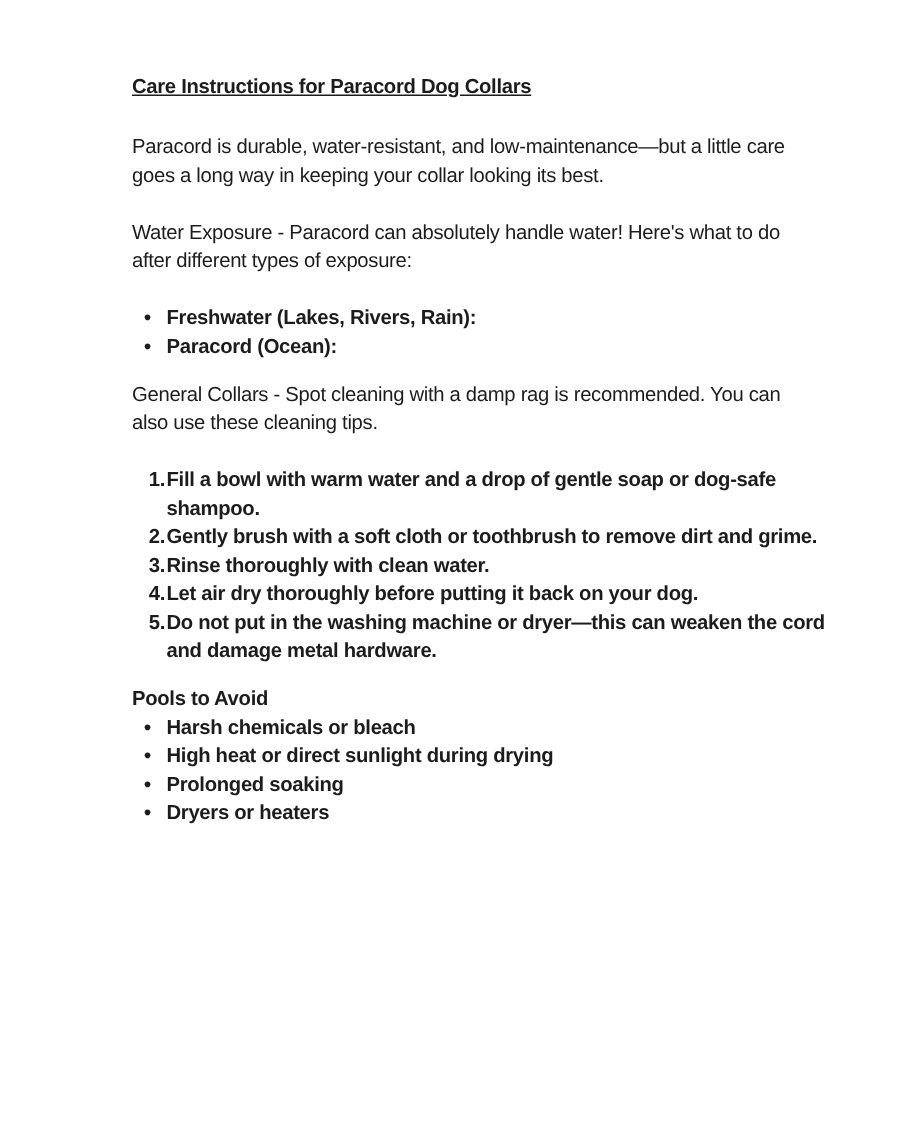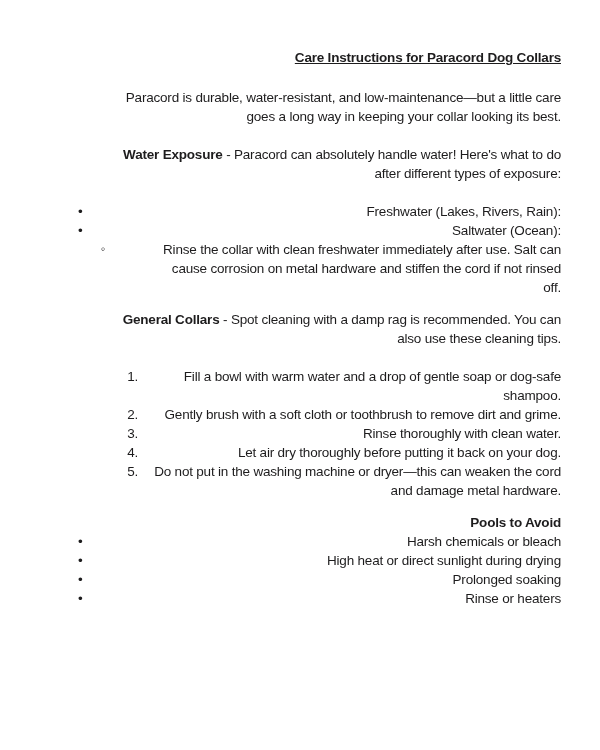--- a/index.html
+++ b/index.html
@@ -10,60 +10,60 @@
   body {
     width: 600px;
     height: 750px;
     overflow: hidden;
     font-family: "Liberation Sans", "DejaVu Sans", sans-serif;
     color: #1d1c1d;
   }
   .doc {
     box-sizing: border-box;
     width: 561px;
-    padding: 48px 0 0 70px;
+    padding: 48px 0 0 88px;
     font-size: 13.5px;
     line-height: 19px;
     letter-spacing: -0.2px;
-    text-align: right;
   }
   .ws { white-space: pre; }           
   .title {
     font-size: 13.5px;
     font-weight: 700;
     text-decoration: underline;
     margin: 0 0 21px 0;
   }
   .para { margin: 0 0 19px 0; }
-  .para .lead { font-weight: 700; }
+  .para .lead { font-weight: 400; }
   ul.blist, ol.nlist {
     list-style: none;
     margin: 0 0 13px 0;
     padding: 0 0 0 23px;
+    font-weight: bold;
   }
   ul.blist > li, ol.nlist > li { position: relative; }
   ul.blist > li::before {
     content: "\2022";            
     position: absolute;
     left: -15px;
     top: 0;
   }
   .subitem {
     position: relative;
     margin-left: 24px;
   }
   .subitem::before {
     content: "\25E6";            
     position: absolute;
     left: -16px;
     top: 0;
     font-size: 12.5px;
   }
   ol.nlist { counter-reset: step; }
-  ol.nlist > li { counter-increment: step; margin-left: 46px; }
+  ol.nlist > li { counter-increment: step; }
   ol.nlist > li::before {
     content: counter(step) ".";
     position: absolute;
     left: -23px;
     width: 22px;
     text-align: right;
   }
   .avoid-heading {
     font-weight: 700;
     margin: 0;
@@ -78,23 +78,21 @@
   <h1 class="title ws">Care Instructions for Paracord Dog Collars</h1>
 
   <p class="para"><span class="ws">Paracord is durable, water-resistant, and low-maintenance—but a little care
 goes a long way in keeping your collar looking its best.</span></p>
 
   <p class="para"><b class="lead ws">Water Exposure</b><span class="ws"> - Paracord can absolutely handle water! Here's what to do
 after different types of exposure:</span></p>
 
   <ul class="blist">
     <li><span class="ws">Freshwater (Lakes, Rivers, Rain):</span></li>
-    <li><span class="ws">Saltwater (Ocean):</span><div class="subitem ws">Rinse the collar with clean freshwater immediately after use. Salt can
-cause corrosion on metal hardware and stiffen the cord if not rinsed
-off.</div></li>
+    <li><span class="ws">Paracord (Ocean):</span></li>
   </ul>
 
   <p class="para"><b class="lead ws">General Collars</b><span class="ws"> - Spot cleaning with a damp rag is recommended. You can
 also use these cleaning tips.</span></p>
 
   <ol class="nlist">
     <li><span class="ws">Fill a bowl with warm water and a drop of gentle soap or dog-safe
 shampoo.</span></li>
     <li><span class="ws">Gently brush with a soft cloth or toothbrush to remove dirt and grime.</span></li>
     <li><span class="ws">Rinse thoroughly with clean water.</span></li>
@@ -102,16 +100,16 @@
     <li><span class="ws">Do not put in the washing machine or dryer—this can weaken the cord
 and damage metal hardware.</span></li>
   </ol>
 
   <p class="avoid-heading ws">Pools to Avoid</p>
 
   <ul class="blist last">
     <li><span class="ws">Harsh chemicals or bleach</span></li>
     <li><span class="ws">High heat or direct sunlight during drying</span></li>
     <li><span class="ws">Prolonged soaking</span></li>
-    <li><span class="ws">Rinse or heaters</span></li>
+    <li><span class="ws">Dryers or heaters</span></li>
   </ul>
 
 </div>
 
 </body></html>

